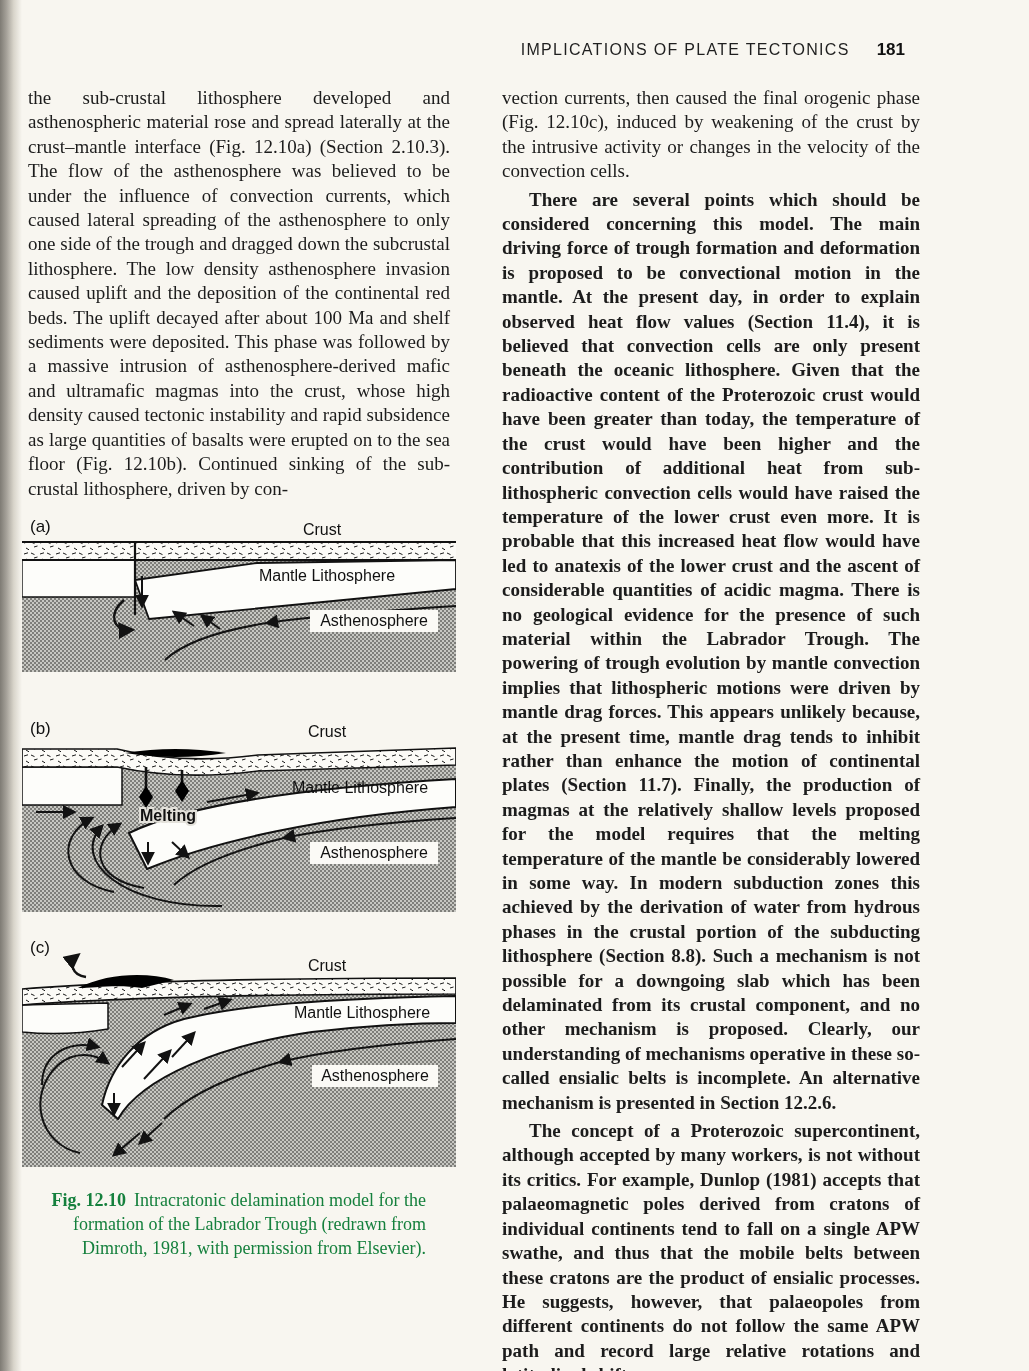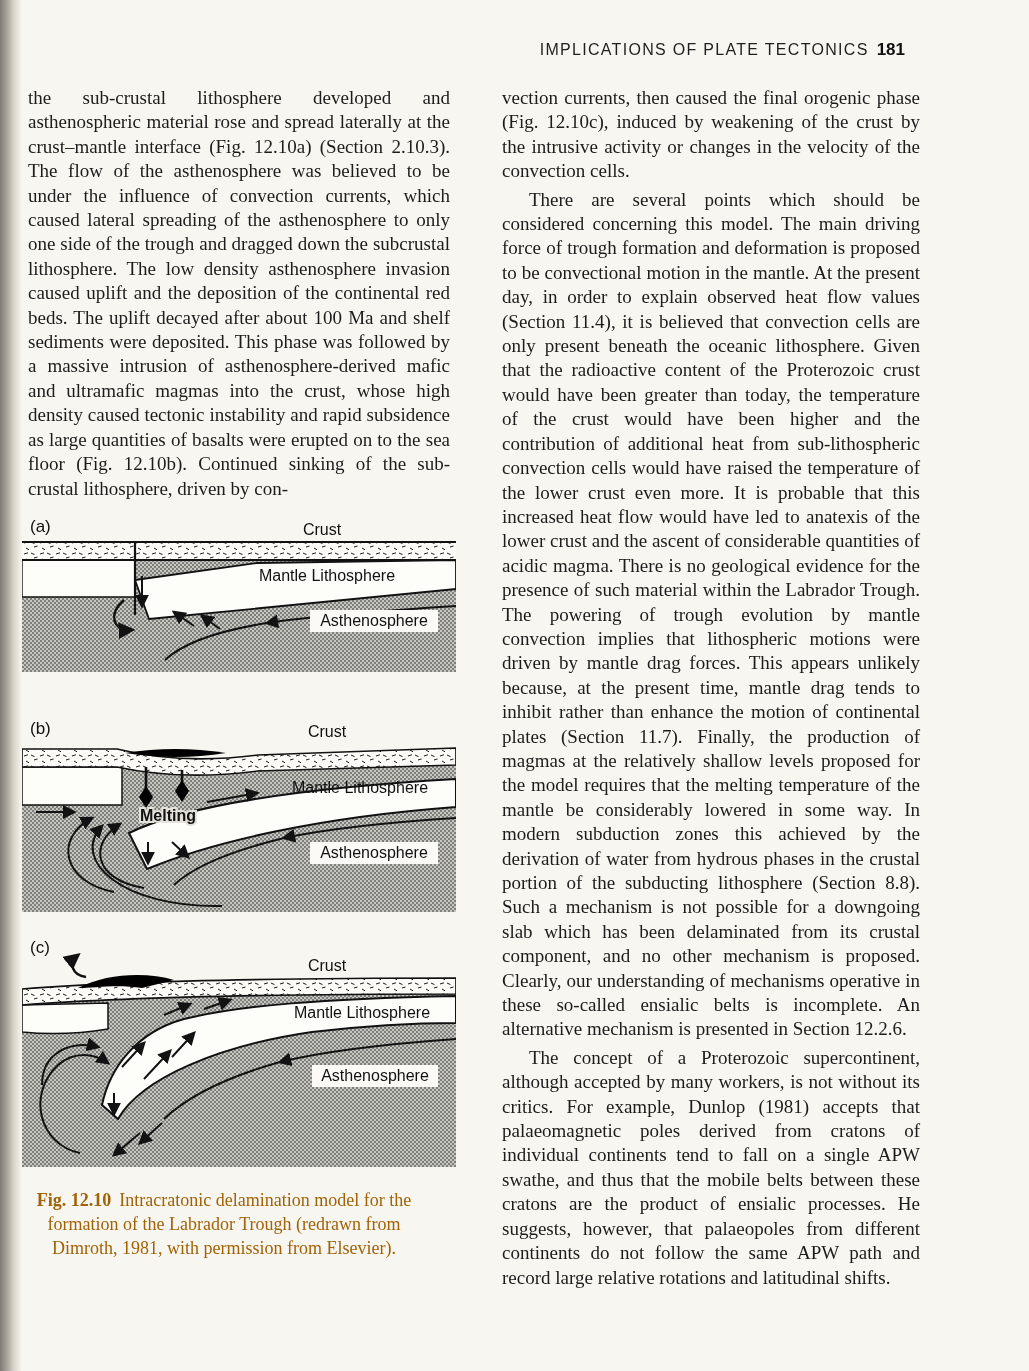--- a/index.html
+++ b/index.html
@@ -1,32 +1,32 @@
 <!DOCTYPE html>
 <html><head>
 <meta charset="utf-8">
 <style>
   html,body{margin:0;padding:0;background:#dddad2;}
   .page{position:relative;width:1029px;height:1371px;background:#f8f6f0;overflow:hidden;
         font-family:"Liberation Serif",serif;color:#1d1d1d;}
   .gutter{position:absolute;left:0;top:0;width:22px;height:100%;
           background:linear-gradient(90deg,#7e7b74 0%,#a6a29a 30%,#d8d4ca 62%,rgba(248,246,240,0) 100%);}
-  .running-header{position:absolute;top:40px;right:124px;display:flex;align-items:baseline;gap:8px;
+  .running-header{position:absolute;top:40px;right:124px;display:flex;align-items:baseline;gap:27px;
           font-family:"Liberation Sans",sans-serif;}
   .running-header .title{font-size:16px;letter-spacing:1.3px;color:#1f1f1f;}
   .running-header .num{font-size:17px;font-weight:bold;color:#101010;}
   .col{position:absolute;top:82px;text-align:justify;font-size:19px;line-height:24.4px;color:#1c1c1c;}
   .col-left{left:24px;width:430px;}
   .col-right{left:498px;width:426px;}
   .col p{margin:4px;padding:0;}
-  .col p.indent{text-indent:27px;}
+  .col p.indent{text-indent:27px;font-weight:bold;}
   .figure{position:absolute;left:22px;top:518px;width:436px;}
   .figure svg{display:block;}
   .sp-a{margin-bottom:40px;} .sp-b{margin-bottom:20px;}
-  .caption{margin-top:14px;width:404px;font-size:18px;line-height:24px;color:#a16207;text-align:center;}
+  .caption{margin-top:14px;width:404px;font-size:18px;line-height:24px;color:#15803d;text-align:right;}
   .caption .lead{font-weight:bold;margin-right:8px;}
   .dlabel{font-family:"Liberation Sans",sans-serif;font-size:16px;fill:#111;}
   .dlabel-big{font-family:"Liberation Sans",sans-serif;font-size:17px;fill:#111;}
   .halo{paint-order:stroke;stroke:#e3e1da;stroke-width:4px;font-weight:bold;}
   .arrow{stroke:#121212;stroke-width:2;fill:none;}
   .arrow-thick{stroke:#121212;stroke-width:2.4;fill:none;}
 </style>
 </head>
 <body>
 

